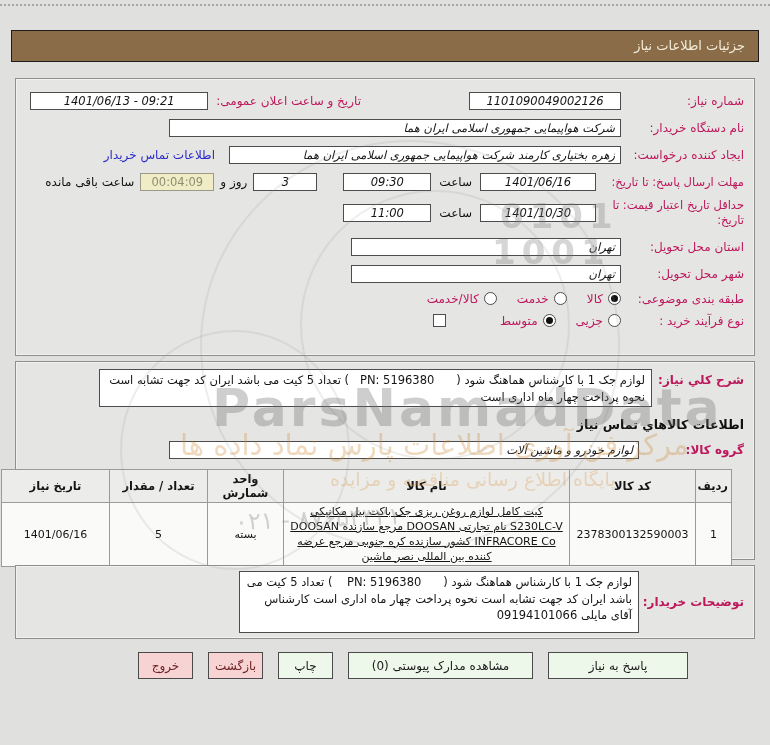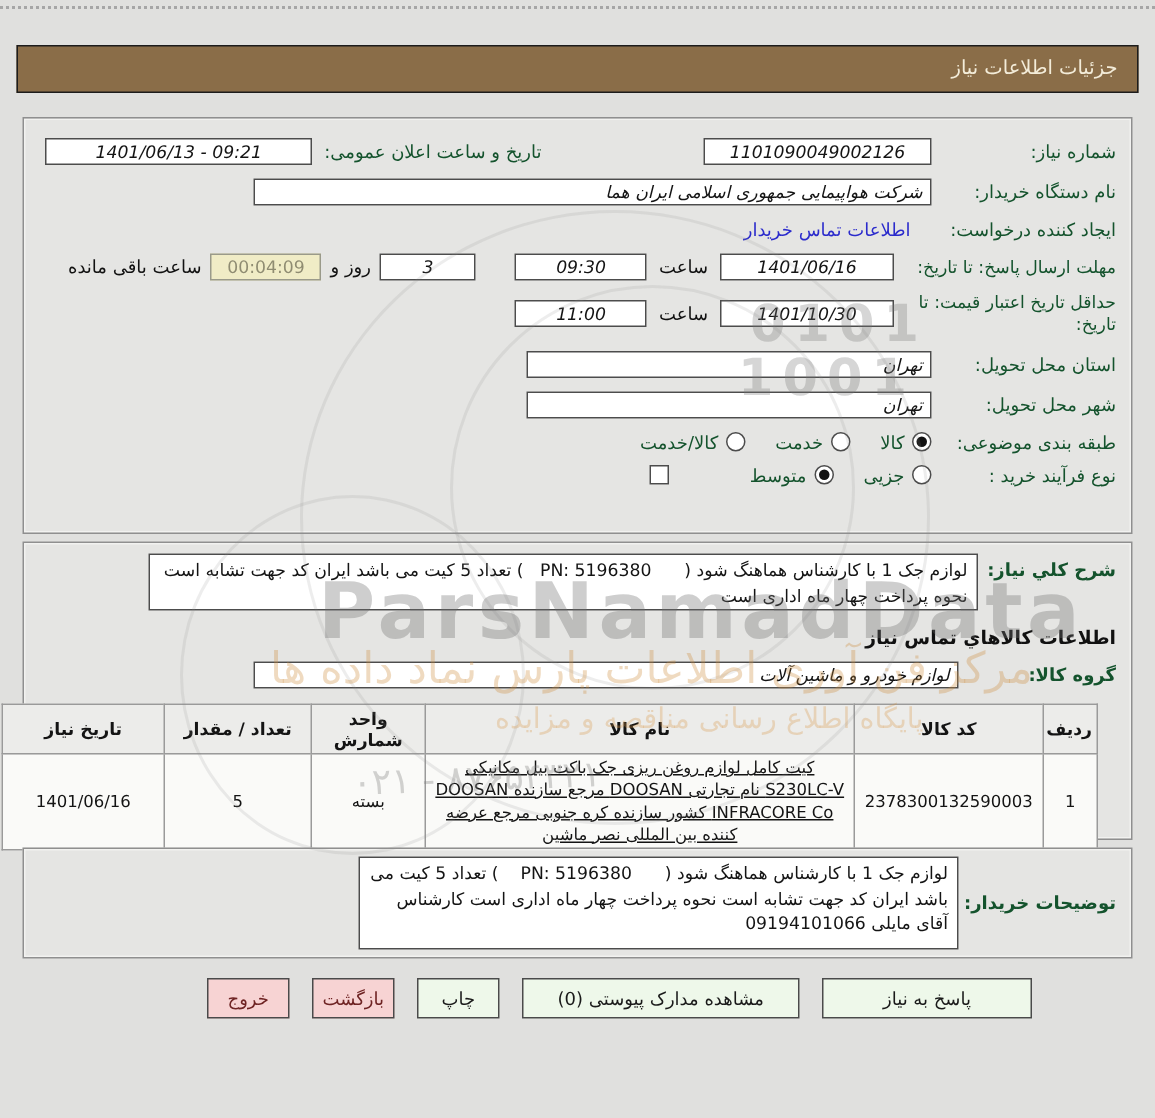--- a/index.html
+++ b/index.html
@@ -27,21 +27,21 @@
     border:1px solid #8f8f8f;
     box-shadow: inset 0 0 0 1px #f2f2f0;
   }
   #panel-info  { top:78px;  height:278px; padding:13px 10px 0; }
   #panel-goods { top:361px; height:199px; padding:7px 10px 0; }
   #panel-notes { top:565px; height:74px;  padding:5px 10px 0; }
 
   .row { display:flex; align-items:center; font-size:12px; margin-bottom:9px; }
   .row.top { align-items:flex-start; }
 
-  .lbl { color:#14532d; white-space:nowrap; }
+  .lbl { color:#be185d; white-space:nowrap; }
   .lbl.w1 { width:123px; }
   .lbl.w2 { width:148px; white-space:normal; line-height:1.3; font-size:11.5px; }
   .lbl.bold { font-weight:bold; font-size:12px; }
 
   .inp {
     background:#fff; border:1px solid #4c4c4c; height:18px;
     font-size:11.5px; display:flex; align-items:center; padding:0 5px;
     color:#141414; overflow:hidden; white-space:nowrap;font-style:italic;
   }
   .inp.c { justify-content:center; }
@@ -142,20 +142,21 @@
     <div class="inp c" style="width:178px; margin-right:8px">09:21 - 1401/06/13</div>
   </div>
 
   <div class="row">
     <span class="lbl w1">نام دستگاه خریدار:</span>
     <div class="inp" style="width:452px">شرکت هواپیمایی جمهوری اسلامی ایران هما</div>
   </div>
 
   <div class="row">
     <span class="lbl w1">ایجاد کننده درخواست:</span>
+    <div class="inp" style="width:392px">زهره بختیاری کارمند شرکت هواپیمایی جمهوری اسلامی ایران هما</div>
     <a class="link" href="#">اطلاعات تماس خریدار</a>
   </div>
 
   <div class="row" style="margin-bottom:7px">
     <span class="lbl w2">مهلت ارسال پاسخ: تا تاریخ:</span>
     <div class="inp c" style="width:116px">1401/06/16</div>
     <span class="sep">ساعت</span>
     <div class="inp c" style="width:88px">09:30</div>
     <span style="width:26px"></span>
     <div class="inp c" style="width:64px">3</div>

